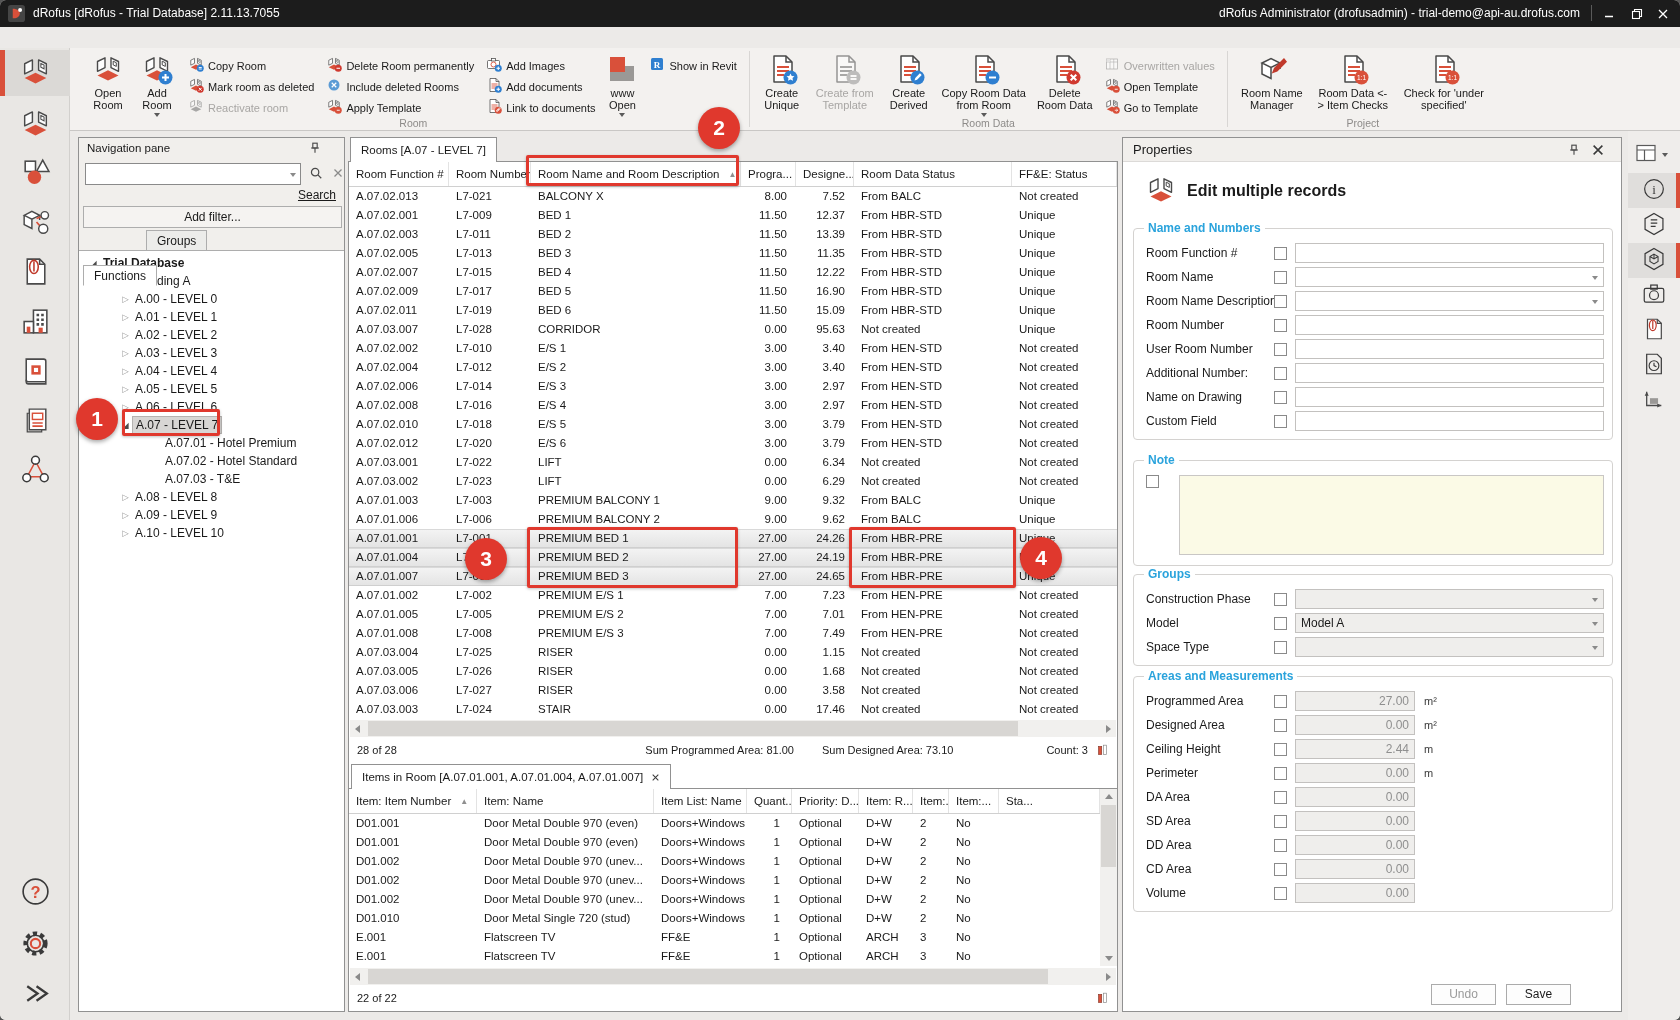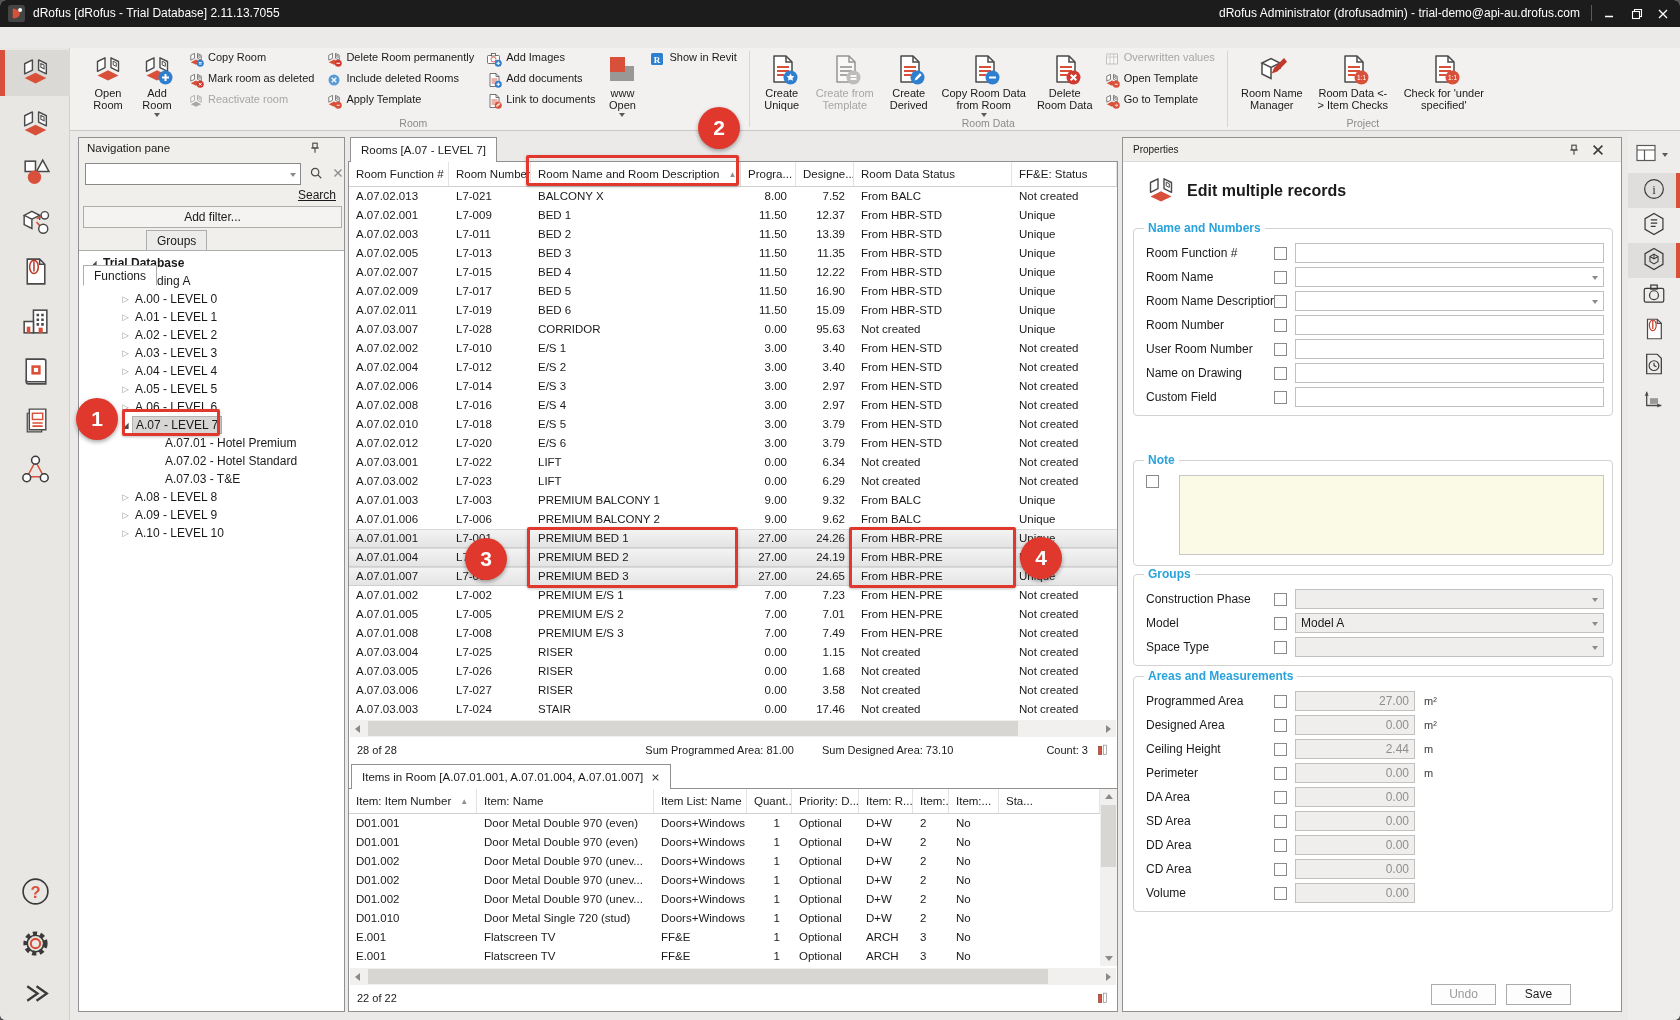--- a/index.html
+++ b/index.html
@@ -34,21 +34,21 @@
   .ribbon{position:absolute;left:70px;top:48px;width:1610px;height:83px;background:#f3f1ef;border-bottom:1px solid #c9c7c5;
           display:flex;align-items:stretch;padding-left:8px;}
   .rib-group{position:relative;display:flex;align-items:flex-start;padding:3px 6px 13px 6px;}
   .rib-label{position:absolute;left:0;right:0;bottom:1px;text-align:center;font-size:10.5px;color:#8d8b89;}
   .rib-sep{width:1px;background:#d8d6d4;margin:3px 0;}
   .rib-big{display:flex;flex-direction:column;align-items:center;text-align:center;font-size:11px;line-height:12px;
            padding:2px 3px;margin:0 2px;}
   .rib-big .ic32{width:32px;height:32px;margin-bottom:2px;}
   .ic32 svg,.ic16 svg{width:100%;height:100%;display:block;}
   .rib-col{display:flex;flex-direction:column;margin:0 2px;}
-  .rib-small{display:flex;align-items:flex-start;gap:4px;height:21px;font-size:11px;white-space:nowrap;padding:0 4px;}
+  .rib-small{display:flex;align-items:flex-end;gap:4px;height:21px;font-size:11px;white-space:nowrap;padding:0 4px;}
   .ic16{width:16px;height:16px;flex:0 0 16px;}
   .dis{color:#a8a6a4;}
   .dis svg{filter:grayscale(1);opacity:.55;}
   .caret{display:inline-block;width:0;height:0;border-left:3.5px solid transparent;border-right:3.5px solid transparent;
          border-top:4px solid #5a5a5a;margin-top:2px;}
 
   
   .ptitle{display:flex;align-items:center;height:20px;font-size:11.5px;padding-left:8px;background:#f1efec;}
   .ic14{width:14px;height:14px;}
   .ic14 svg{width:14px;height:14px;display:block;}
@@ -106,21 +106,21 @@
   .vscroll{position:absolute;width:17px;background:#f1f0ee;}
   .vthumb{position:absolute;left:1px;width:15px;background:#d8d6d3;}
   .arr-u{left:5px;top:5px;border-width:0 4px 5px 4px;border-color:transparent transparent #8a8a8a transparent;}
   .arr-d{left:5px;bottom:5px;border-width:5px 4px 0 4px;border-color:#8a8a8a transparent transparent transparent;}
   .closex{margin-left:8px;width:9px;height:9px;}
   .closex svg{width:9px;height:9px;display:block;}
 
   
   .propspanel{position:absolute;left:1122px;top:137px;width:500px;height:875px;background:#fff;border:1px solid #919191;}
   .props-title{position:absolute;left:0;top:0;width:498px;height:24px;background:#f1efec;display:flex;align-items:center;
-               padding-left:10px;font-size:10px;border-bottom:1px solid #dcdad8;}
+               padding-left:10px;font-size:13px;border-bottom:1px solid #dcdad8;}
   .props-pin{position:absolute;right:40px;top:5px;}
   .props-close{position:absolute;right:16px;top:5px;}
   .props-head-ic{position:absolute;left:22px;top:36px;width:32px;height:32px;}
   .props-head-ic svg{width:32px;height:32px;}
   .props-head{position:absolute;left:64px;top:44px;font-size:16px;font-weight:bold;}
   .fs{position:absolute;left:10px;width:480px;border:1px solid #d4d2d0;border-radius:4px;padding:14px 8px 8px 12px;
       display:flex;flex-direction:column;gap:4px;}
   .fs-label{position:absolute;top:-8px;left:10px;background:#fff;padding:0 4px;color:#2aa3dc;font-weight:bold;font-size:12px;}
   .prop-row{display:flex;align-items:center;height:20px;flex:0 0 20px;}
   .prop-label{width:128px;flex:0 0 128px;font-size:12px;white-space:nowrap;}
@@ -1190,20 +1190,27 @@
           </div>
         </div>
         <div class="prop-row">
           <span class="prop-label">User Room Number</span>
           <span class="checkbox"></span>
           <div class="prop-input">
             <span class="prop-value"></span>
           </div>
         </div>
         <div class="prop-row">
+          <span class="prop-label">Additional Number:</span>
+          <span class="checkbox"></span>
+          <div class="prop-input">
+            <span class="prop-value"></span>
+          </div>
+        </div>
+        <div class="prop-row">
           <span class="prop-label">Name on Drawing</span>
           <span class="checkbox"></span>
           <div class="prop-input">
             <span class="prop-value"></span>
           </div>
         </div>
         <div class="prop-row">
           <span class="prop-label">Custom Field</span>
           <span class="checkbox"></span>
           <div class="prop-input">

